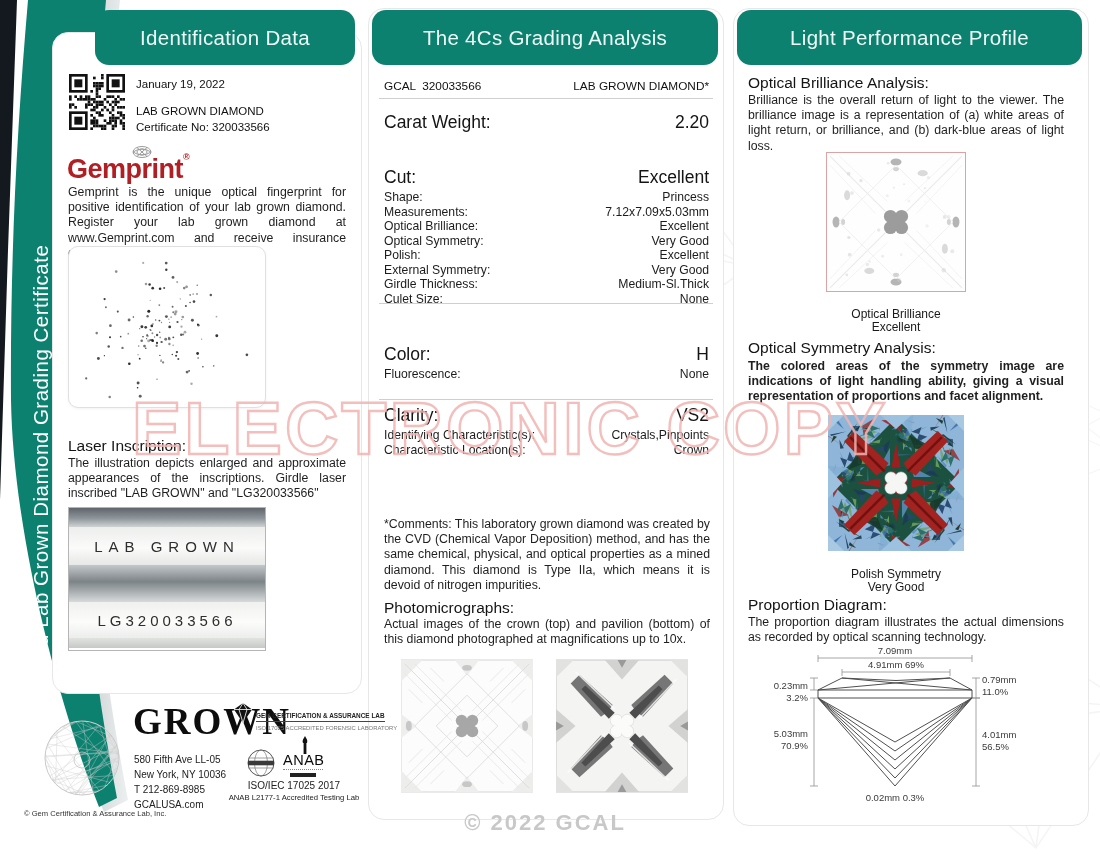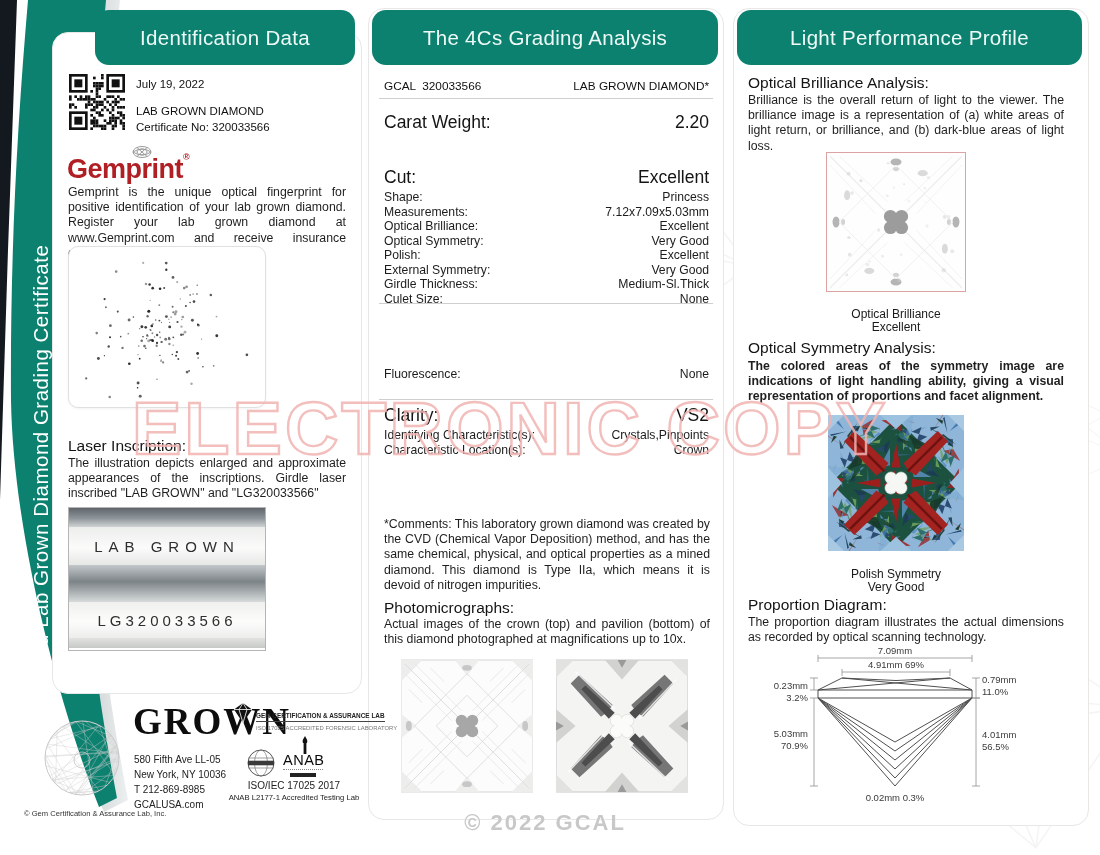--- a/index.html
+++ b/index.html
@@ -229,21 +229,21 @@
         <rect x="0" y="0" width="18.666666666666664" height="18.666666666666664" fill="#111"></rect>
         <rect x="2.6666666666666665" y="2.6666666666666665" width="13.333333333333332" height="13.333333333333332" fill="#fff"></rect>
         <rect x="5.333333333333333" y="5.333333333333333" width="8" height="8" fill="#111"></rect>
         <rect x="37.33333333333333" y="0" width="18.666666666666664" height="18.666666666666664" fill="#111"></rect>
         <rect x="40" y="2.6666666666666665" width="13.333333333333332" height="13.333333333333332" fill="#fff"></rect>
         <rect x="42.666666666666664" y="5.333333333333333" width="8" height="8" fill="#111"></rect>
         <rect x="0" y="37.33333333333333" width="18.666666666666664" height="18.666666666666664" fill="#111"></rect>
         <rect x="2.6666666666666665" y="40" width="13.333333333333332" height="13.333333333333332" fill="#fff"></rect>
         <rect x="5.333333333333333" y="42.666666666666664" width="8" height="8" fill="#111"></rect>
       </svg>
-    <div class="id-line" style="left:83px;top:45px;">July 19, 2022</div>
+    <div class="id-line" style="left:83px;top:45px;">January 19, 2022</div>
     <div class="id-line" style="left:83px;top:72px;">LAB GROWN DIAMOND</div>
     <div class="id-line" style="left:83px;top:88px;">Certificate No: 320033566</div>
 
     <svg class="abs" style="left:78px;top:112px;" width="22" height="14" viewBox="0 0 22 14">
       <g fill="none" stroke="#9a9a9a" stroke-width="1">
         <ellipse cx="11" cy="7" rx="9" ry="5.5"></ellipse>
           <ellipse cx="11" cy="7" rx="5" ry="3"></ellipse>
         <path d="M2,7 Q11,1 20,7 M2,7 Q11,13 20,7 M6,2.5 L16,11.5 M16,2.5 L6,11.5"></path>
       </g>
     </svg>
@@ -530,20 +530,24 @@
           <span>Girdle Thickness:</span>
           <span>Medium-Sl.Thick</span>
         </div>
       <div class="s-row">
           <span>Culet Size:</span>
           <span>None</span>
         </div>
     </div>
     <div class="sep" style="top:294px;"></div>
 
+    <div class="big-row abs" style="left:15px;right:14px;top:335px;">
+      <span>Color:</span>
+      <span>H</span>
+    </div>
     <div class="abs" style="left:15px;right:14px;top:358px;">
       <div class="s-row">
           <span>Fluorescence:</span>
           <span>None</span>
         </div>
     </div>
     <div class="sep" style="top:390px;"></div>
 
     <div class="big-row abs" style="left:15px;right:14px;top:396px;">
       <span>Clarity:</span>

